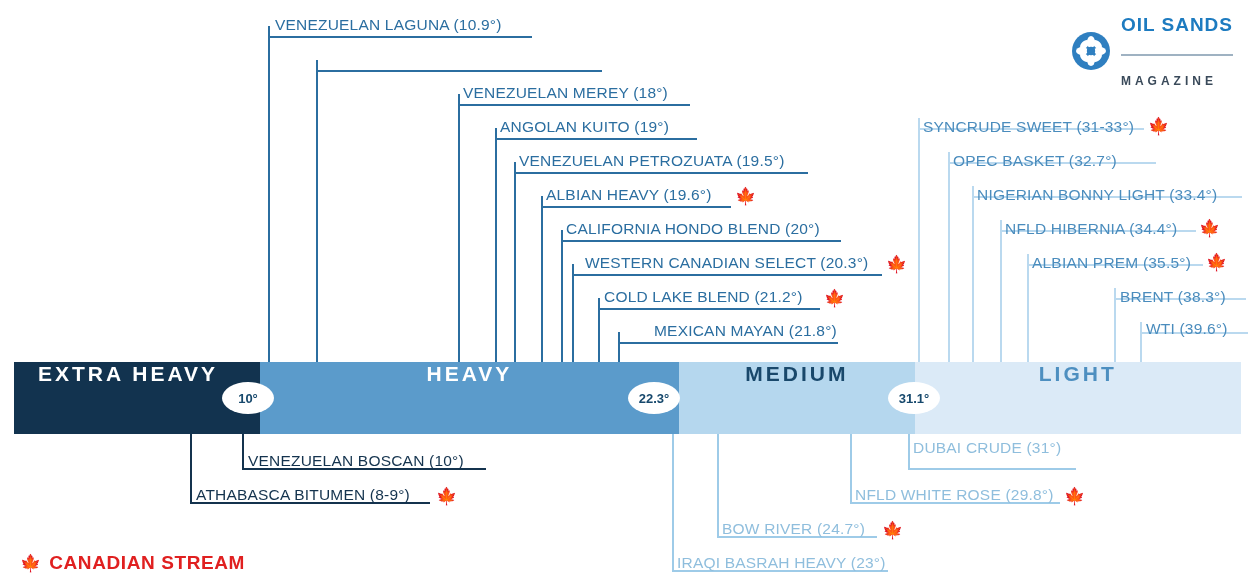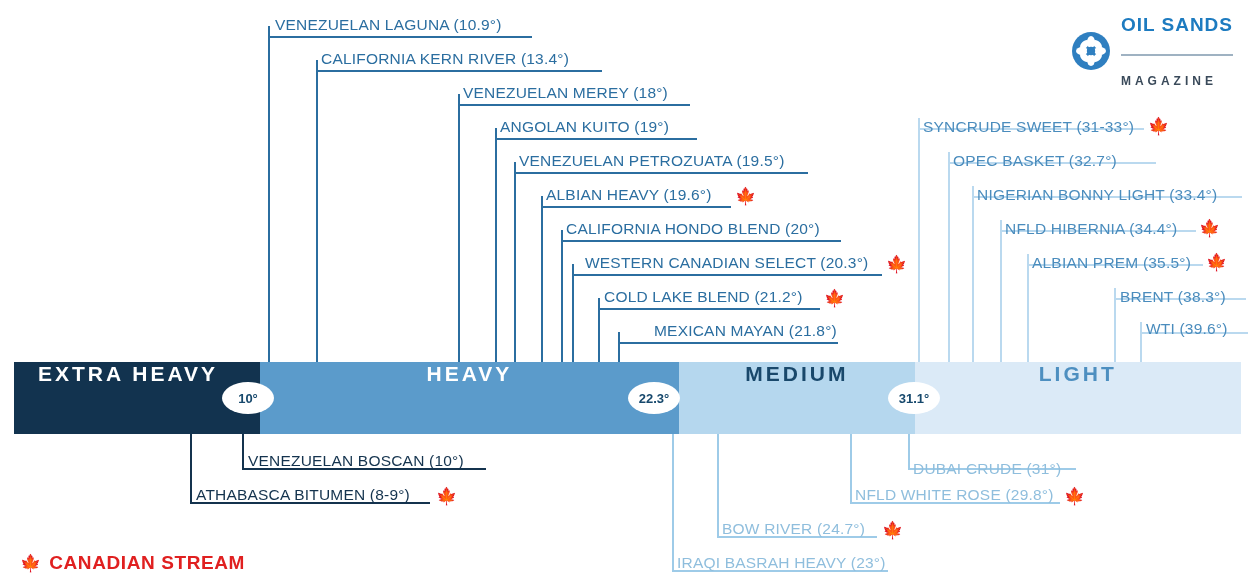--- a/index.html
+++ b/index.html
@@ -155,21 +155,20 @@
   <div class="vline" style="left:717px;top:434px;height:102px;background:#9ecbe8;"></div>
   <div class="hline" style="left:717px;top:536px;width:160px;background:#9ecbe8;"></div>
 
   <div class="vline" style="left:850px;top:434px;height:68px;background:#9ecbe8;"></div>
   <div class="hline" style="left:850px;top:502px;width:210px;background:#9ecbe8;"></div>
 
   <div class="vline" style="left:908px;top:434px;height:34px;background:#9ecbe8;"></div>
   <div class="hline" style="left:908px;top:468px;width:168px;background:#9ecbe8;"></div>
 
   <div class="grade g-dark" style="left:275px;top:16px;">VENEZUELAN LAGUNA (10.9°)</div>
-  <div class="grade g-dark" style="left:321px;top:50px;">CALIFORNIA KERN RIVER (13.4°)</div>
   <div class="grade g-dark" style="left:463px;top:84px;">VENEZUELAN MEREY (18°)</div>
   <div class="grade g-dark" style="left:500px;top:118px;">ANGOLAN KUITO (19°)</div>
   <div class="grade g-dark" style="left:519px;top:152px;">VENEZUELAN PETROZUATA (19.5°)</div>
   <div class="grade g-dark" style="left:546px;top:186px;">ALBIAN HEAVY (19.6°)</div>
   <div class="maple" style="left:735px;top:188px;">🍁</div>
   <div class="grade g-dark" style="left:566px;top:220px;">CALIFORNIA HONDO BLEND (20°)</div>
   <div class="grade g-dark" style="left:585px;top:254px;">WESTERN CANADIAN SELECT (20.3°)</div>
   <div class="maple" style="left:886px;top:256px;">🍁</div>
   <div class="grade g-dark" style="left:604px;top:288px;">COLD LAKE BLEND (21.2°)</div>
   <div class="maple" style="left:824px;top:290px;">🍁</div>
@@ -206,20 +205,20 @@
   <div class="oval ov3">31.1°</div>
 
   <div class="grade g-navy" style="left:248px;top:452px;">VENEZUELAN BOSCAN (10°)</div>
   <div class="grade g-navy" style="left:196px;top:486px;">ATHABASCA BITUMEN (8-9°)</div>
   <div class="maple" style="left:436px;top:488px;">🍁</div>
   <div class="grade g-light" style="left:677px;top:554px;">IRAQI BASRAH HEAVY (23°)</div>
   <div class="grade g-light" style="left:722px;top:520px;">BOW RIVER (24.7°)</div>
   <div class="maple" style="left:882px;top:522px;">🍁</div>
   <div class="grade g-light" style="left:855px;top:486px;">NFLD WHITE ROSE (29.8°)</div>
   <div class="maple" style="left:1064px;top:488px;">🍁</div>
-  <div class="grade g-light" style="left:913px;top:460px;">DUBAI CRUDE (31°)</div>
+  <div class="grade g-light" style="left:913px;top:439px;">DUBAI CRUDE (31°)</div>
 
   <div class="legend">
     <span class="maple" style="position:relative;left:0;top:0;">🍁</span>
     <span class="legend-text">CANADIAN STREAM</span>
   </div>
 
 </div>
 
 </body></html>

